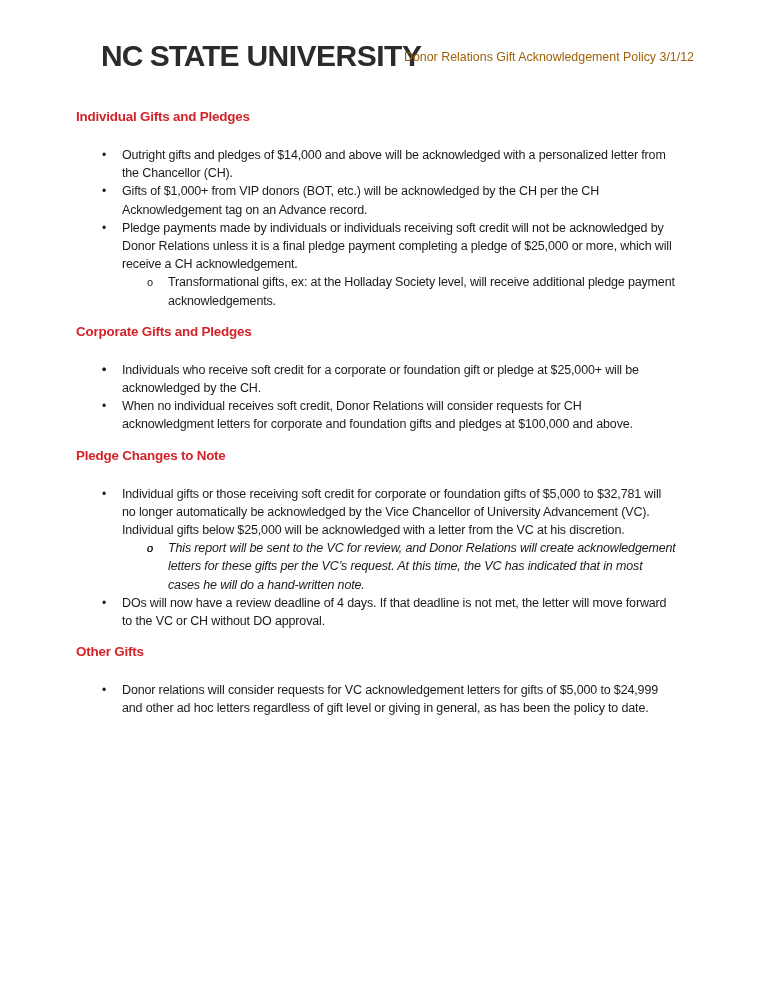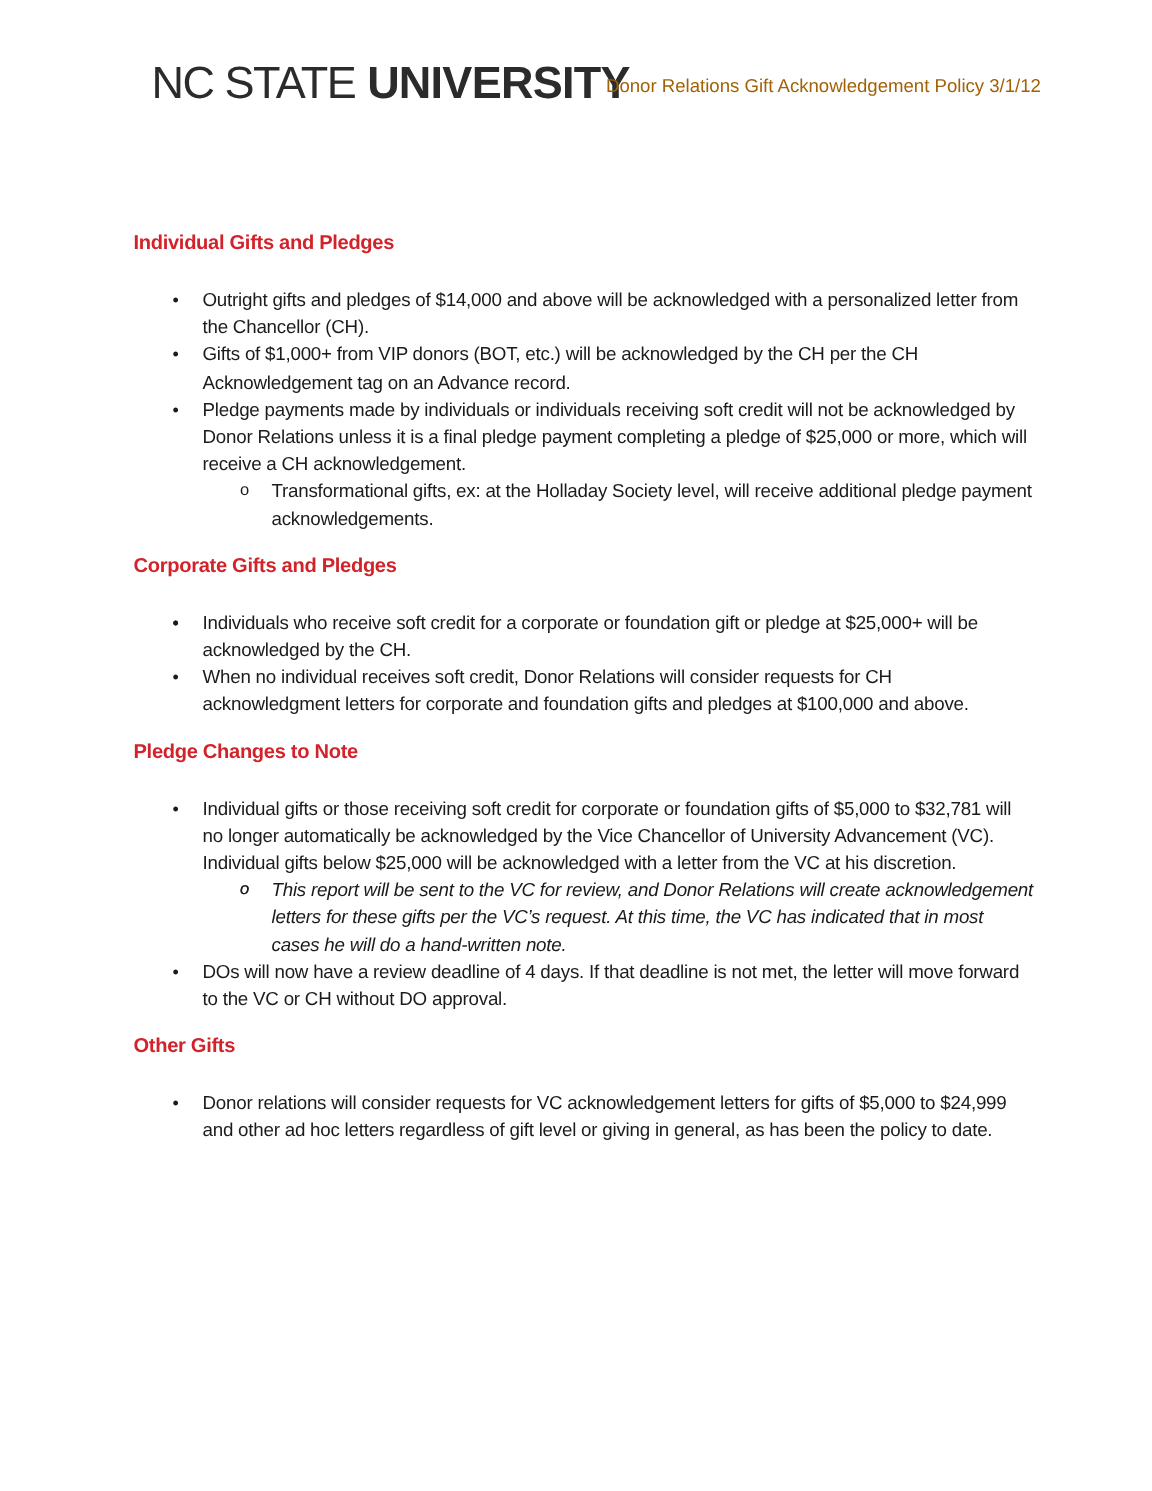--- a/index.html
+++ b/index.html
@@ -1,24 +1,24 @@
 <!DOCTYPE html>
 <html><head>
   <meta charset="utf-8">
   <style>
     html, body { margin: 0; padding: 0; background: #ffffff; }
     body { width: 768px; height: 994px; position: relative; overflow: hidden;
            font-family: "Liberation Sans", sans-serif; color: #1b1b1b; }
     .logo { position: absolute; left: 101px; top: 38px; font-size: 30px; letter-spacing: -0.5px;
             color: #2b2b2b; white-space: nowrap; line-height: 36px; }
-    .logo .bold { font-weight: 400; letter-spacing: -1px; }
+    .logo .bold { font-weight: 700; letter-spacing: -1px; }
     .logo .light { font-weight: 700; }
     .doc-title { position: absolute; left: 404px; top: 50px; font-size: 12.4px; color: #a16207;
                  white-space: nowrap; }
-    .content { position: absolute; left: 89px; top: 108px; width: 600px; margin-top: 45px; }
+    .content { position: absolute; left: 76px; top: 108px; width: 600px; }
     .section-heading { color: #d2232a; font-weight: 700; font-size: 13.4px; margin: 0 0 20px 0;
                        line-height: 18px; letter-spacing: -0.2px; }
     ul.lvl1 { list-style: none; margin: 0; padding: 0; }
     ul.lvl1 > li { position: relative; padding-left: 46px; font-size: 12.5px; line-height: 18.2px;
                    letter-spacing: -0.15px; margin: 0; }
     ul.lvl1 > li > .bullet { position: absolute; left: 26px; top: 0; font-size: 12px; }
     ul.lvl2 { list-style: none; margin: 0; padding: 0; }
     ul.lvl2 > li { position: relative; padding-left: 46px; margin: 0; }
     ul.lvl2 > li > .bullet { position: absolute; left: 25px; top: 0; font-size: 11px; }
     .italic { font-style: italic; }

